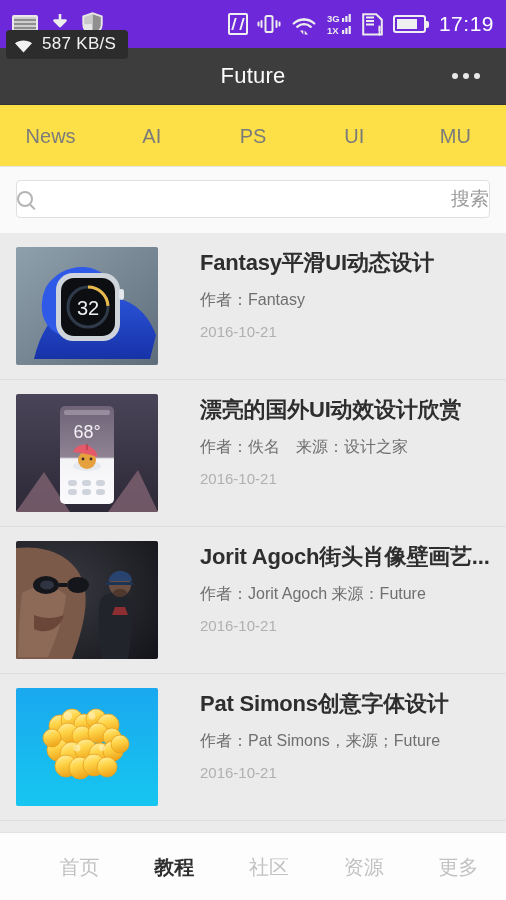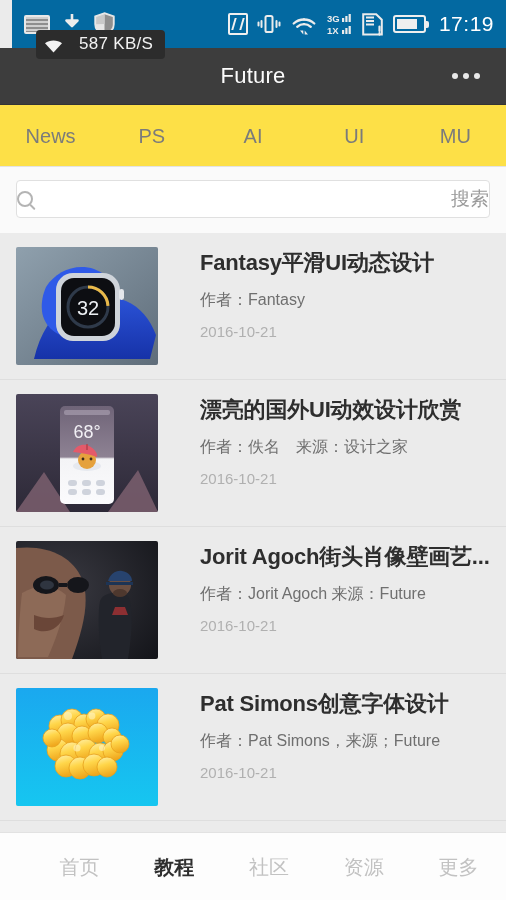--- a/index.html
+++ b/index.html
@@ -8,25 +8,24 @@
     font-family: "Liberation Sans", "DejaVu Sans", sans-serif;
     background: #ebebeb;
     overflow: hidden;
   }
   #app { position: relative; width: 506px; height: 900px; display: flex; flex-direction: column; }
 
   
   .statusbar {
     position: relative;
     height: 48px;
-    background: #0369a1;
+    background: #6d28d9;
     display: flex; align-items: center;
     padding: 0 12px;
     flex: 0 0 auto;
-    margin-left: 12px;
   }
   .sb-left { display: flex; align-items: center; gap: 10px; }
   .sb-right { margin-left: auto; display: flex; align-items: center; gap: 9px; }
   .sb-time { color: #fff; font-size: 21px; letter-spacing: .5px; margin-left: 4px; }
   .ico { display: inline-block; position: relative; }
 
   
   .ic-screenshot { width: 26px; height: 19px; border: 2px solid #e8e8e8; border-radius: 2px;
     background: repeating-linear-gradient(180deg,#cfcfcf 0 2px,#8e8e8e 2px 4px); }
   
@@ -39,24 +38,24 @@
   .ic-vibrate { width: 24px; height: 24px; }
   .ic-wifi { width: 28px; height: 23px; }
   .ic-sig3g { width: 26px; height: 24px; color:#f0f0f0; font-size: 9px; font-weight: 700; line-height: 11px; }
   .ic-sim { width: 22px; height: 23px; }
   .ic-batt { width: 33px; height: 18px; border: 2px solid #efefef; border-radius: 3px; position: relative; padding: 2px; }
   .ic-batt::after { content:""; position:absolute; right:-5px; top:4px; width:3px; height:7px; background:#efefef; border-radius:0 2px 2px 0;}
   .ic-batt i { display:block; width: 80%; height:100%; background:#efefef; }
 
   
   .speed-chip {
-    position: absolute; left: 24px; top: 30px;
+    position: absolute; left: 6px; top: 30px;
     background: #2c2c2c; color: #f2f2f2;
     border-radius: 4px; padding: 4px 12px 5px 8px;
-    display: flex; align-items: center; gap: 16px;
+    display: flex; align-items: center; gap: 9px;
     font-size: 17px; letter-spacing: .3px;
     z-index: 5;
   }
   .ic-wifi-small { width: 19px; height: 13px; }
 
   
   .titlebar {
     height: 57px; background: #3d3d3d;
     display: flex; align-items: center; justify-content: center;
     position: relative; flex: 0 0 auto;
@@ -209,22 +208,22 @@
     <span class="title">Future</span>
     <div class="more-btn">
       <span></span>
       <span></span>
       <span></span>
     </div>
   </div>
 
   <div class="cat-tabs">
     <div class="cat-tab">News</div>
+    <div class="cat-tab">AI</div>
     <div class="cat-tab">PS</div>
-    <div class="cat-tab">AI</div>
     <div class="cat-tab">UI</div>
     <div class="cat-tab">MU</div>
   </div>
 
   <div class="search-wrap">
     <div class="search-box">
       <span class="ic-search"></span>
       <span class="search-ph">搜索</span>
     </div>
   </div>

